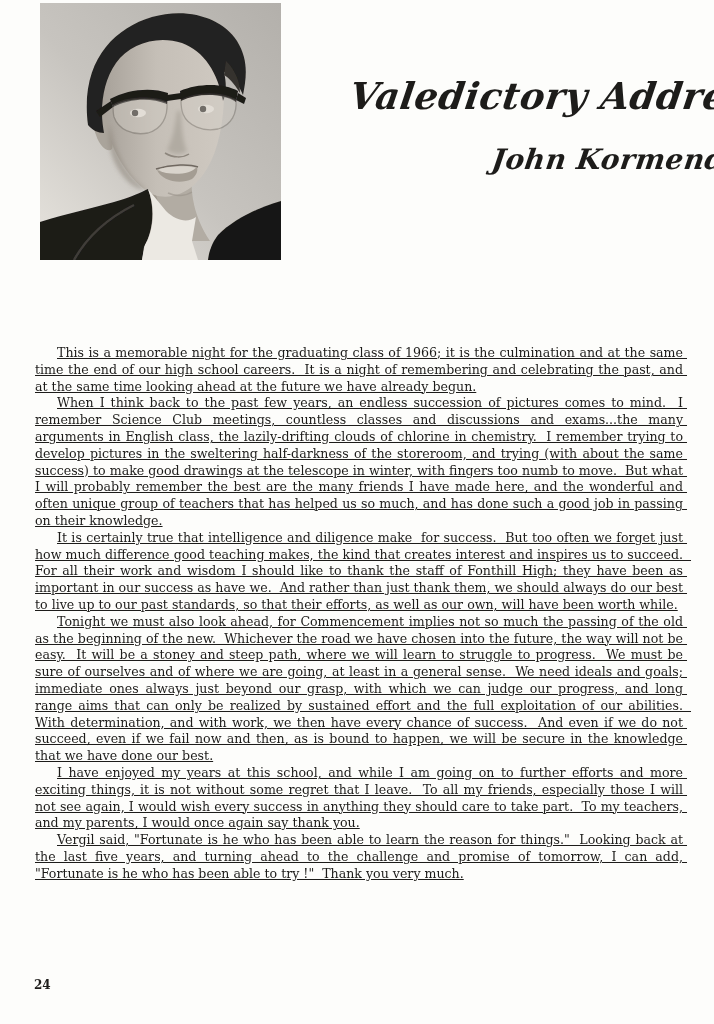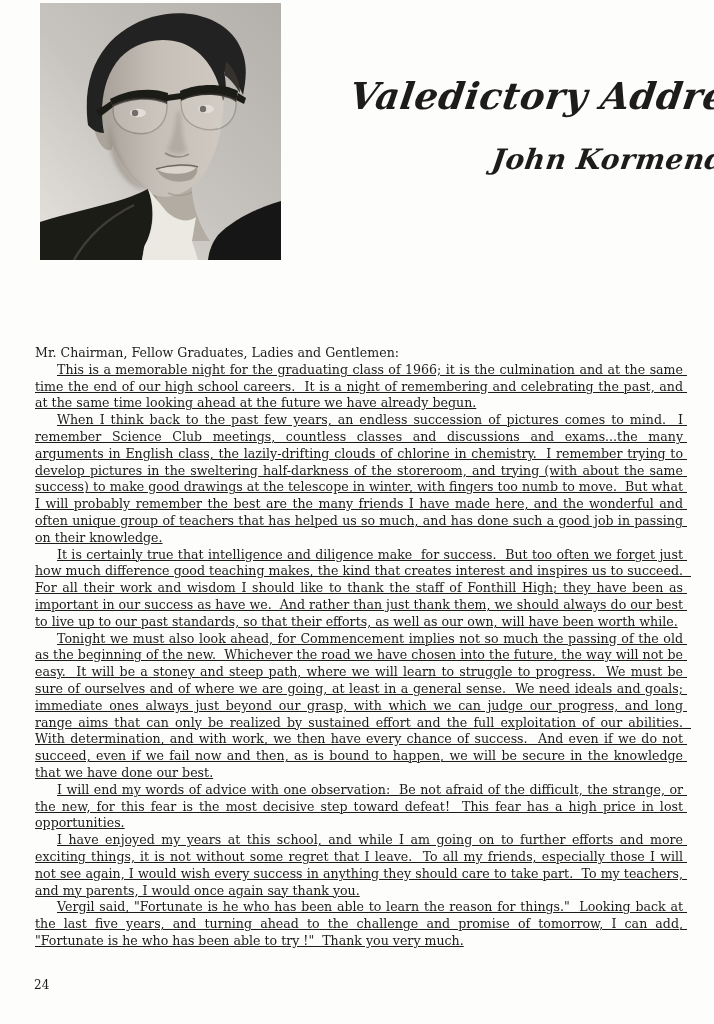--- a/index.html
+++ b/index.html
@@ -70,21 +70,21 @@
     margin: 0;
     white-space: pre-wrap; 
   }
   .speech .paras p { text-indent: 22px; text-decoration: underline; }
 
   .pagenum {
     position: absolute;
     left: 34px;
     top: 978px;
     font-size: 12px;
-    font-weight: normal;
+    font-weight: bold;
   }
 </style>
 </head>
 <body>
 
 <div class="page">
 
   <div class="portrait" role="img" aria-label="black-and-white yearbook portrait of a young man with combed-back dark hair, browline glasses, dark suit jacket and white shirt">
     <svg viewBox="0 0 241 257" preserveAspectRatio="none">
       <defs>
@@ -158,27 +158,25 @@
           <path d="M241 257 L241 198 C214 206 192 218 178 232 C172 240 169 248 168 257 Z" fill="#161513"></path>
         </g>
       </g>
     </svg>
   </div>
 
   <h1 class="title">Valedictory Address</h1>
   <h2 class="author">John Kormendy</h2>
 
   <div class="speech">
-    <p class="salutation">Mr. Chairman, Fellow Graduates, Ladies and Gentlemen:</p>
     <div class="paras">
         <p>This is a memorable night for the graduating class of 1966; it is the culmination and at the same time the end of our high school careers.  It is a night of remembering and celebrating the past, and at the same time looking ahead at the future we have already begun.</p>
         <p>When I think back to the past few years, an endless succession of pictures comes to mind.  I remember Science Club meetings, countless classes and discussions and exams...the many arguments in English class, the lazily-drifting clouds of chlorine in chemistry.  I remember trying to develop pictures in the sweltering half-darkness of the storeroom, and trying (with about the same success) to make good drawings at the telescope in winter, with fingers too numb to move.  But what I will probably remember the best are the many friends I have made here, and the wonderful and often unique group of teachers that has helped us so much, and has done such a good job in passing on their knowledge.</p>
         <p>It is certainly true that intelligence and diligence make  for success.  But too often we forget just how much difference good teaching makes, the kind that creates interest and inspires us to succeed.  For all their work and wisdom I should like to thank the staff of Fonthill High; they have been as important in our success as have we.  And rather than just thank them, we should always do our best to live up to our past standards, so that their efforts, as well as our own, will have been worth while.</p>
         <p>Tonight we must also look ahead, for Commencement implies not so much the passing of the old as the beginning of the new.  Whichever the road we have chosen into the future, the way will not be easy.  It will be a stoney and steep path, where we will learn to struggle to progress.  We must be sure of ourselves and of where we are going, at least in a general sense.  We need ideals and goals; immediate ones always just beyond our grasp, with which we can judge our progress, and long range aims that can only be realized by sustained effort and the full exploitation of our abilities.  With determination, and with work, we then have every chance of success.  And even if we do not succeed, even if we fail now and then, as is bound to happen, we will be secure in the knowledge that we have done our best.</p>
-        <p>I will end my words of advice with one observation:  Be not afraid of the difficult, the strange, or the new, for this fear is the most decisive step toward defeat!  This fear has a high price in lost opportunities.</p>
         <p>I have enjoyed my years at this school, and while I am going on to further efforts and more exciting things, it is not without some regret that I leave.  To all my friends, especially those I will not see again, I would wish every success in anything they should care to take part.  To my teachers, and my parents, I would once again say thank you.</p>
         <p>Vergil said, "Fortunate is he who has been able to learn the reason for things."  Looking back at the last five years, and turning ahead to the challenge and promise of tomorrow, I can add, "Fortunate is he who has been able to try&nbsp;!"  Thank you very much.</p>
       </div>
   </div>
 
   <div class="pagenum">24</div>
 
 </div>
 
 </body></html>

